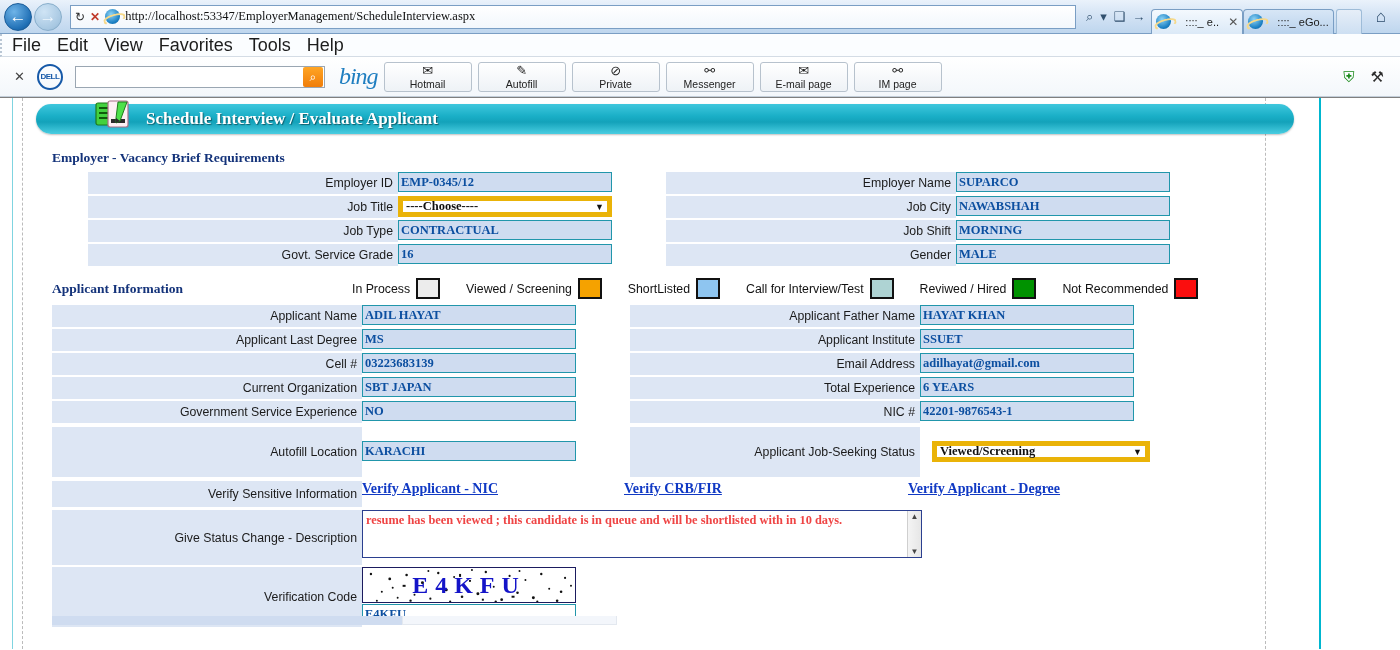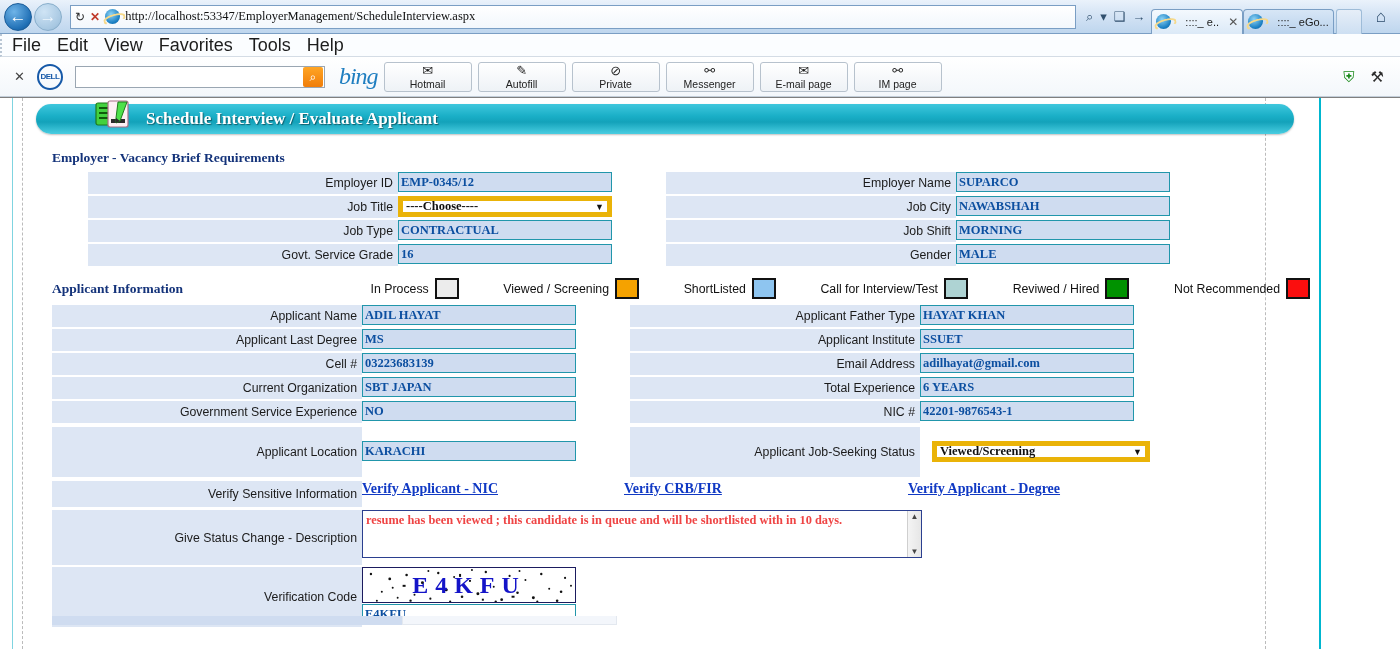--- a/index.html
+++ b/index.html
@@ -230,21 +230,20 @@
   .sel.status { width: 218px; }
 
   .colL { width: 530px; }
   .colR { width: 520px; margin-left: 48px; }
   .colR .lbl { width: 290px; }
 
   
   .legend-row {
     display: flex; align-items: center;
     margin: 10px 0 6px 22px;
-    justify-content: space-between;
   }
   .legend-title {
     font-family:"Liberation Serif", serif; font-weight: bold;
     font-size: 13.5px; color: #14337a; width: 300px;
   }
   .lg { display:flex; align-items:center; }
   .lg span.t { font-size: 12.3px; color: #111; margin-right: 6px; white-space:nowrap; }
   .sw { width: 24px; height: 21px; border: 2px solid #111; }
 
   
@@ -494,28 +493,28 @@
           </div>
           <div class="frow">
             <div class="lbl">Current Organization</div>
             <div class="fld">SBT JAPAN</div>
           </div>
           <div class="frow">
             <div class="lbl">Government Service Experience</div>
             <div class="fld">NO</div>
           </div>
           <div class="frow" style="margin-top:4px;">
-            <div class="lbl tall">Applicant Location</div>
+            <div class="lbl tall">Autofill Location</div>
             <div class="fld" style="margin-top:14px;">KARACHI</div>
           </div>
         </div>
 
         <div class="colR">
           <div class="frow">
-            <div class="lbl">Applicant Father Type</div>
+            <div class="lbl">Applicant Father Name</div>
             <div class="fld">HAYAT KHAN</div>
           </div>
           <div class="frow">
             <div class="lbl">Applicant Institute</div>
             <div class="fld">SSUET</div>
           </div>
           <div class="frow">
             <div class="lbl">Email Address</div>
             <div class="fld">adilhayat@gmail.com</div>
           </div>

